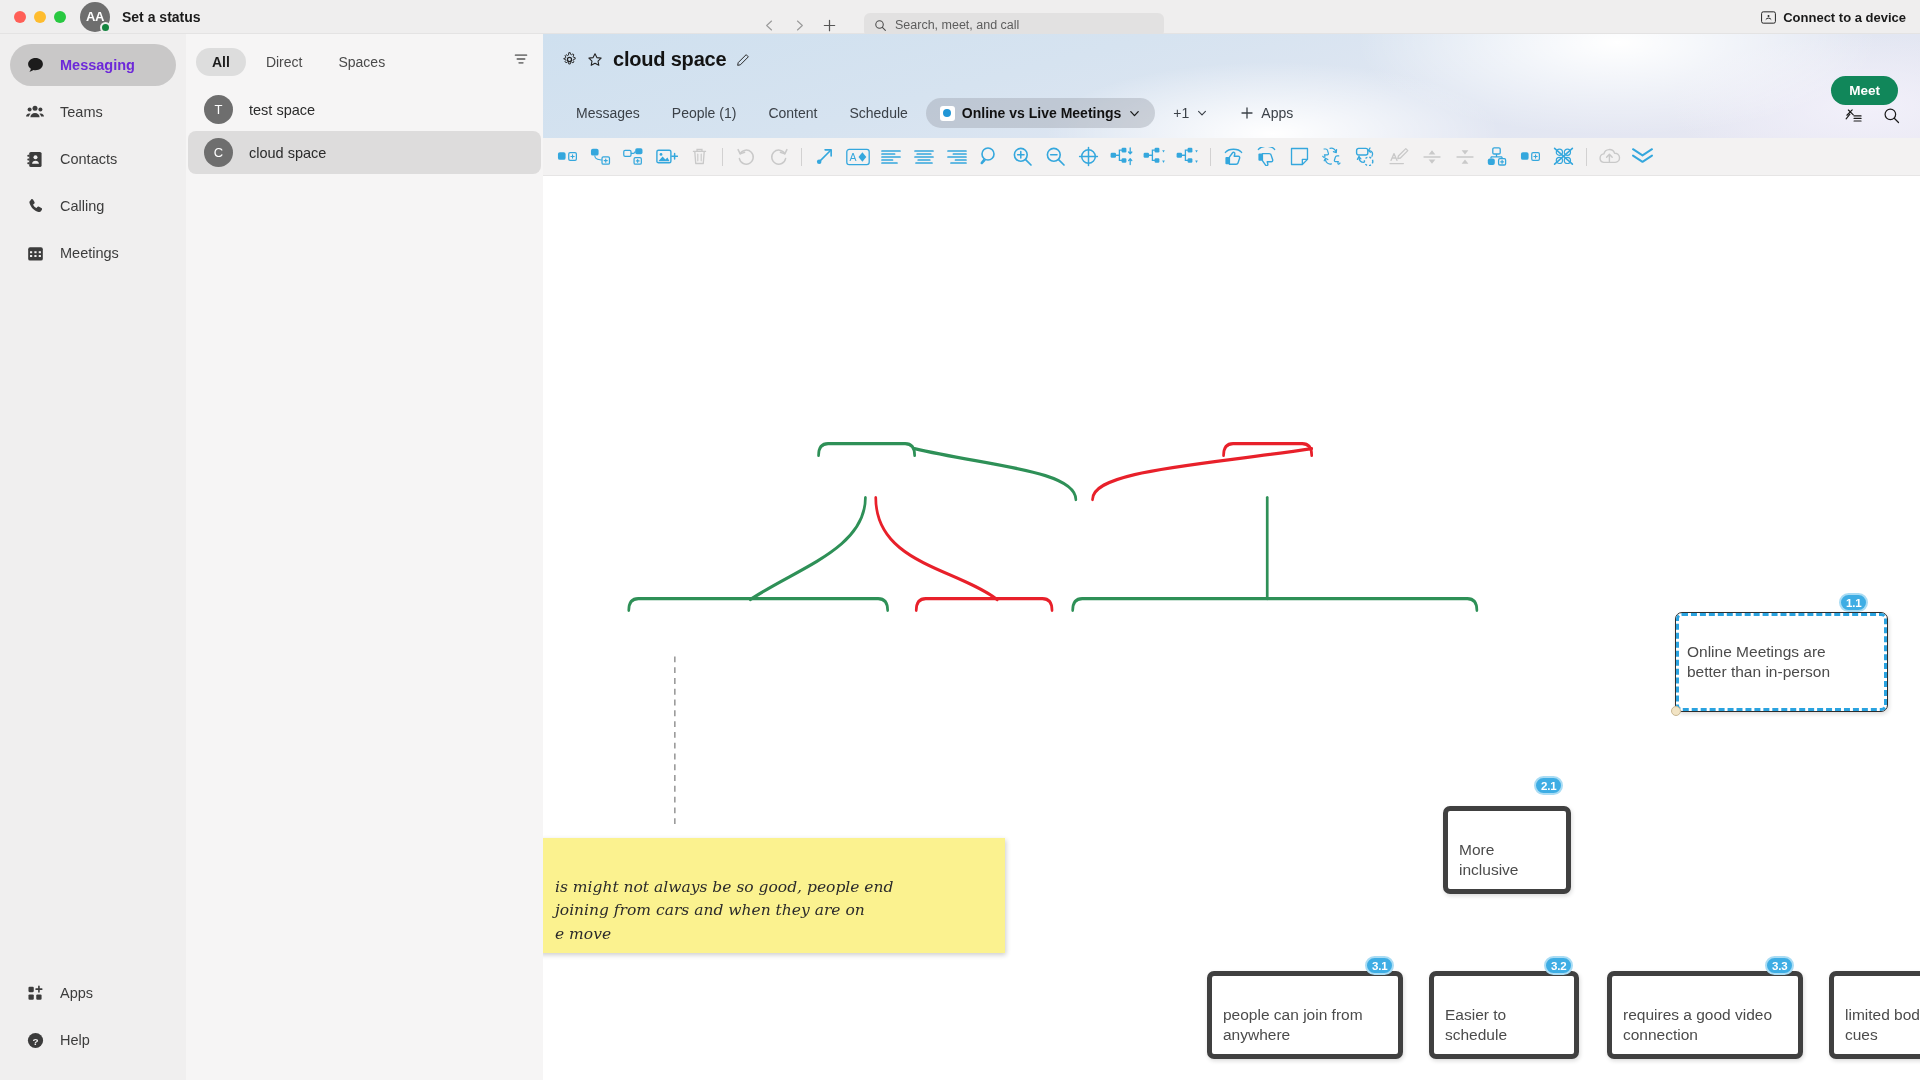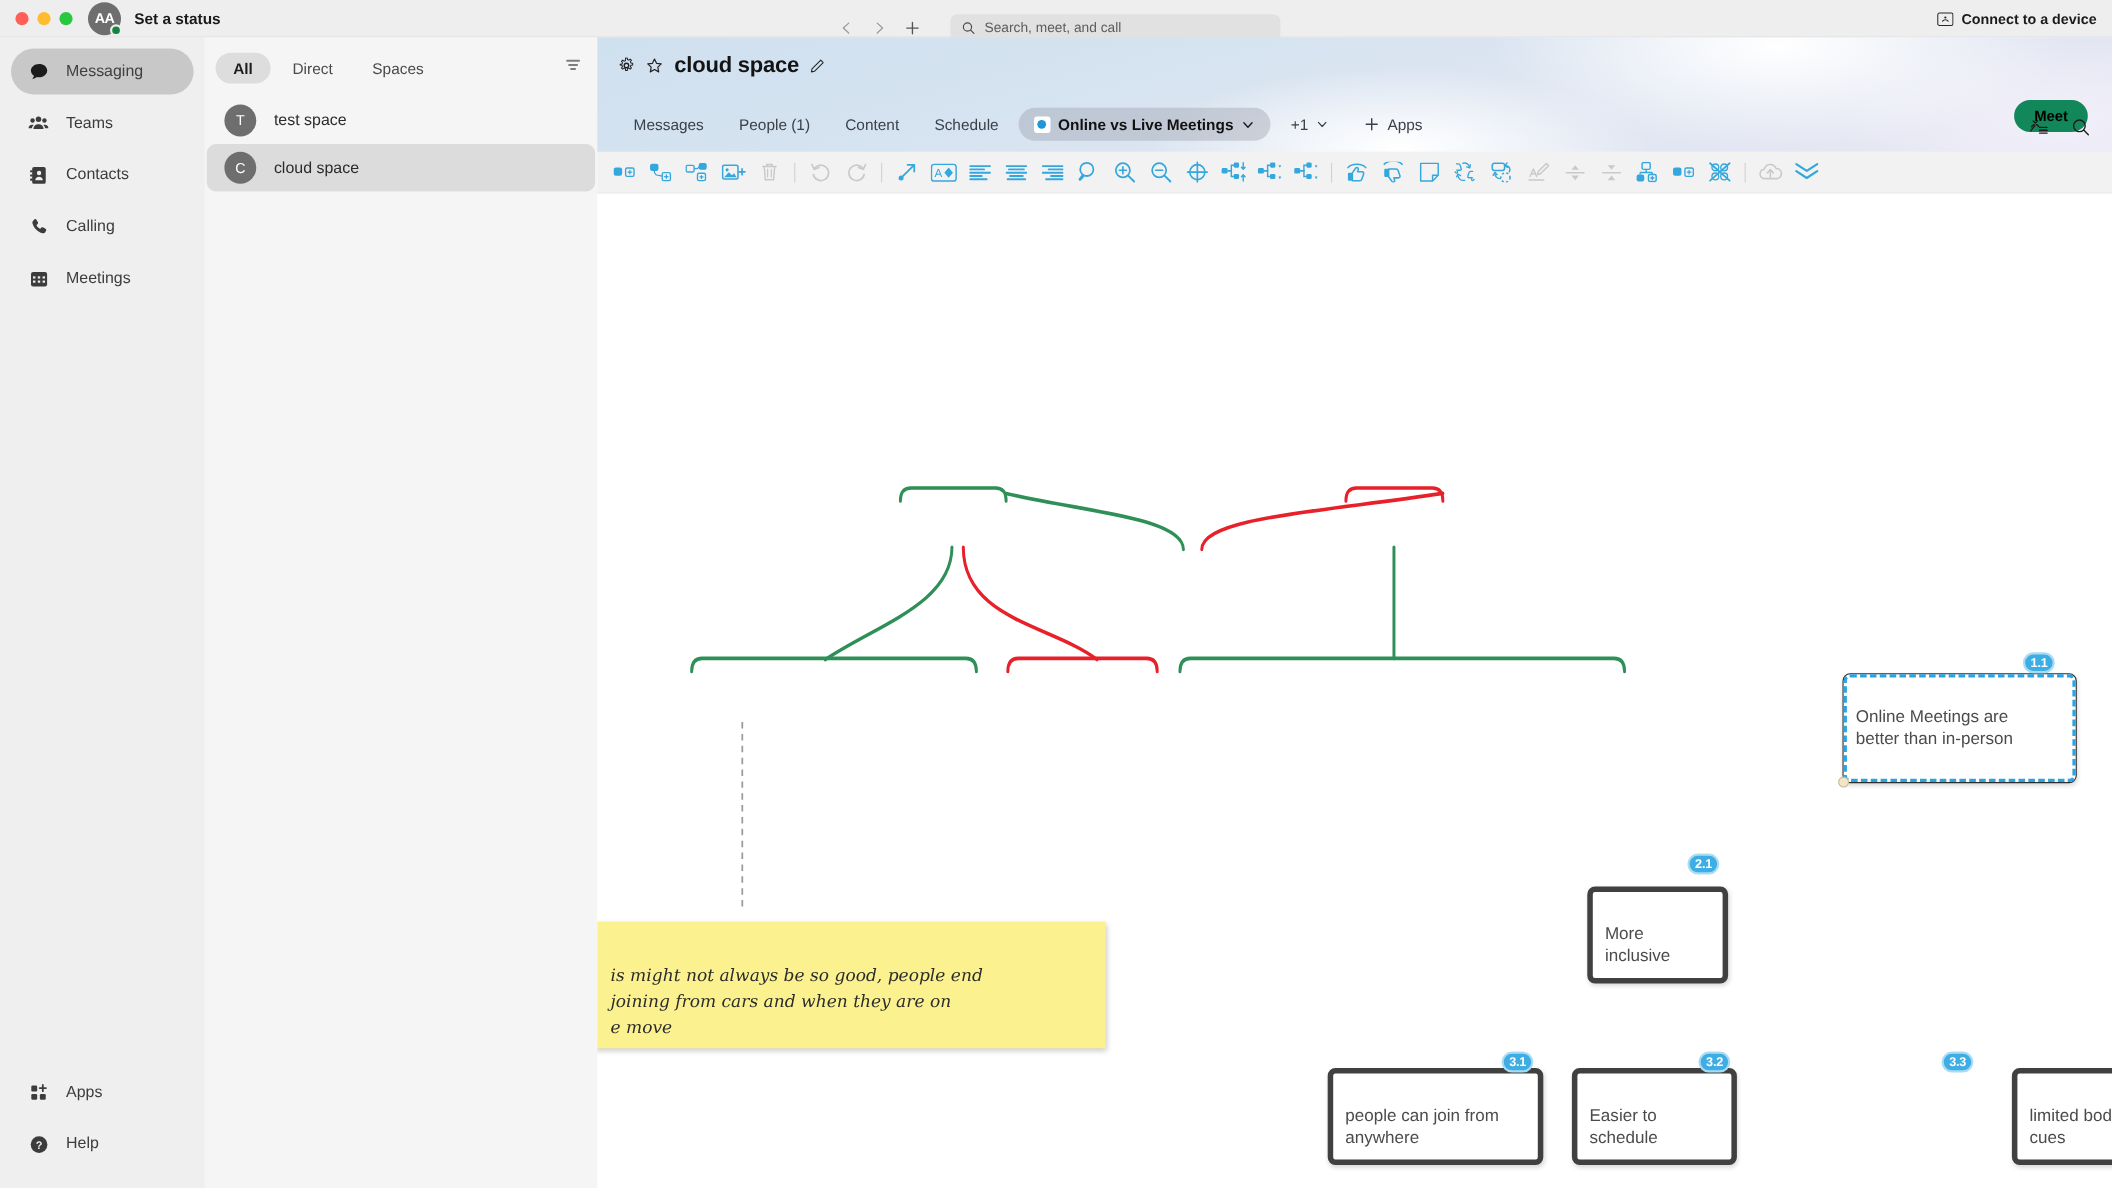--- a/index.html
+++ b/index.html
@@ -77,21 +77,21 @@
     padding-top: 10px;
     position: relative;
   }
   .rail-item {
     height: 42px; margin: 0 10px 5px 10px;
     border-radius: 21px;
     display: flex; align-items: center; gap: 14px;
     padding-left: 14px;
     color: #3c3c3c; font-size: 14.5px;
   }
-  .rail-item.active { background: #c9c8c8; font-weight: normal; color: #404040; }
+  .rail-item.active { background: #c9c8c8; font-weight: bold; color: #6d28d9; }
   .rail-ico { width: 22px; height: 22px; display: flex; align-items: center; justify-content: center; color: #3c3c3c; }
   .rail-bottom { margin-top: auto; padding-bottom: 14px; }
 
   
   .listpane {
     width: 357px; flex: 0 0 357px;
     background: #f6f5f5;
     display: flex; flex-direction: column;
     padding-top: 10px;
     position: relative;
@@ -130,23 +130,23 @@
     background:
       radial-gradient(ellipse 420px 150px at 78% 8%, #ffffff 0%, rgba(255,255,255,0) 62%),
       radial-gradient(ellipse 380px 120px at 53% 96%, #ffffff 0%, rgba(255,255,255,0) 60%),
       radial-gradient(ellipse 300px 110px at 96% 70%, #f2f0fa 0%, rgba(242,240,250,0) 65%),
       linear-gradient(165deg, #cfe0ef 0%, #d6e3f0 35%, #dfe6f2 62%, #e8e7f2 100%);
     overflow: hidden;
   }
   .sh-top { display: flex; align-items: center; gap: 10px; padding: 14px 0 0 19px; }
   .sh-title { font-size: 20px; font-weight: bold; color: #131313; letter-spacing: -0.2px; }
   .sh-meet {
-    position: absolute; right: 22px; top: 57px;
+    position: absolute; right: 22px; top: 42px;
     height: 29px; padding: 0 18px; border-radius: 15px;
-    background: #11875a; color: #000000; font-size: 13.5px; font-weight: bold;
+    background: #11875a; color: #ffffff; font-size: 13.5px; font-weight: bold;
     display: flex; align-items: center; justify-content: center;
   }
   .sh-tabs {
     position: absolute; left: 19px; bottom: 10px; right: 10px;
     display: flex; align-items: center; gap: 4px;
   }
   .tab {
     height: 30px; padding: 0 14px; border-radius: 15px;
     display: flex; align-items: center; gap: 7px;
     font-size: 14px; color: #3b4148;
@@ -759,20 +759,24 @@
           <span>people can join from
 anywhere</span>
         </div>
         <div class="badge" style="position:absolute; left:822px; top:780px;">3.1</div>
 
         <div class="node" style="left:886px; top:795px; width:150px;">
           <span>Easier to schedule</span>
         </div>
         <div class="badge" style="position:absolute; left:1001px; top:780px;">3.2</div>
 
+        <div class="node" style="left:1064px; top:795px; width:196px;">
+          <span>requires a good video
+connection</span>
+        </div>
         <div class="badge" style="position:absolute; left:1222px; top:780px;">3.3</div>
 
         <div class="node" style="left:1286px; top:795px; width:196px;">
           <span>limited body language
 cues</span>
         </div>
 
         <div class="sticky" style="left:-4px; top:662px; width:466px; height:115px;">
           <span>is might not always be so good, people end
 joining from cars and when they are on

